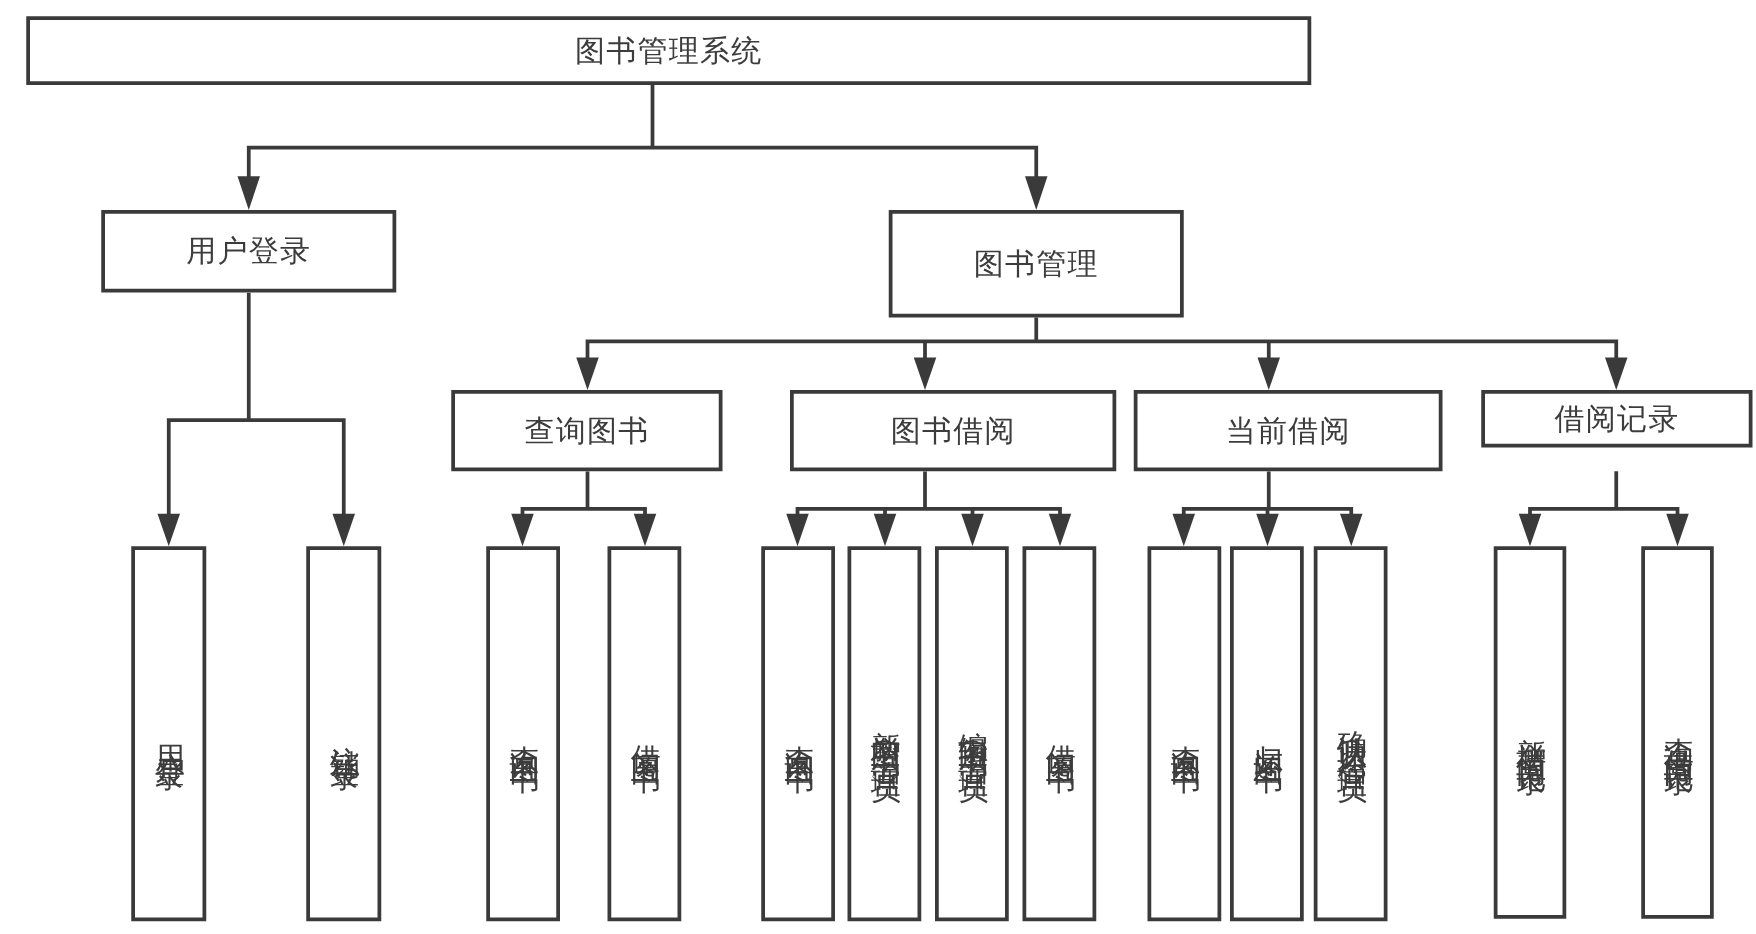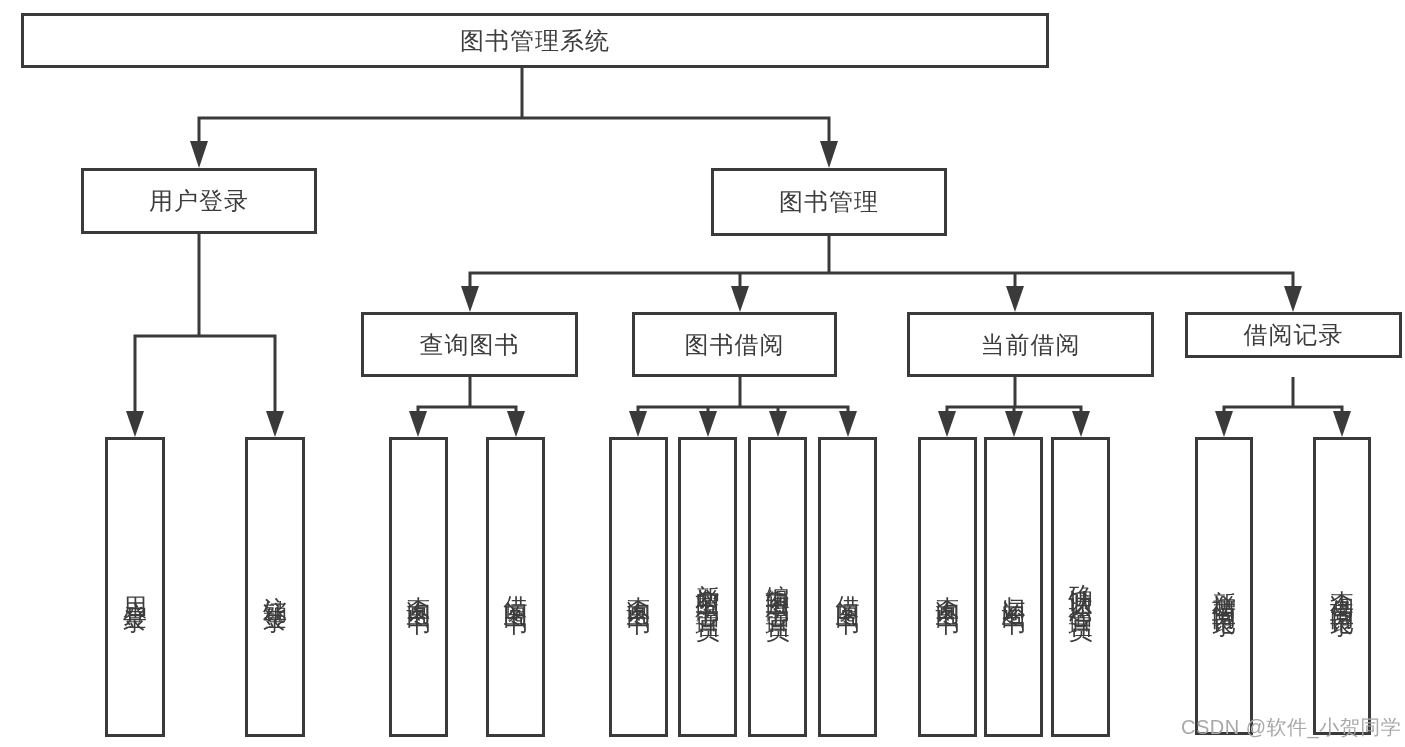--- a/index.html
+++ b/index.html
@@ -106,24 +106,24 @@
       <polygon points="1072,411 1090,411 1081,437"></polygon>
 
       <polygon points="1215,411 1233,411 1224,437"></polygon>
       <polygon points="1333,411 1351,411 1342,437"></polygon>
     </g>
   </svg>
 
   <div class="node hnode" style="left:21px;top:13px;width:1028px;height:55px">图书管理系统</div>
 
   <div class="node hnode" style="left:81px;top:168px;width:236px;height:66px">用户登录</div>
-  <div class="node hnode" style="left:711px;top:168px;width:236px;height:68px">图书管理</div>
+  <div class="node hnode" style="left:711px;top:168px;width:236px;height:86px">图书管理</div>
 
   <div class="node hnode" style="left:361px;top:312px;width:217px;height:65px">查询图书</div>
-  <div class="node hnode" style="left:632px;top:312px;width:205px;height:65px">图书借阅</div>
+  <div class="node hnode" style="left:632px;top:312px;width:261px;height:65px">图书借阅</div>
   <div class="node hnode" style="left:907px;top:312px;width:247px;height:65px">当前借阅</div>
   <div class="node hnode" style="left:1185px;top:312px;width:217px;height:46px">借阅记录</div>
 
   <div class="node vnode" style="left:105px;top:437px;width:60px;height:300px">
     <span class="vtext">用户登录</span>
   </div>
   <div class="node vnode" style="left:245px;top:437px;width:60px;height:300px">
     <span class="vtext">注销登录</span>
   </div>
 
@@ -157,15 +157,14 @@
     <span class="vtext">确认归还（管理员）</span>
   </div>
 
   <div class="node vnode" style="left:1195px;top:437px;width:58px;height:298px">
     <span class="vtext">新增借阅记录</span>
   </div>
   <div class="node vnode" style="left:1313px;top:437px;width:58px;height:298px">
     <span class="vtext">查询借阅记录</span>
   </div>
 
-  <div class="watermark">CSDN @软件_小贺同学</div>
 
 </div>
 
 </body></html>

